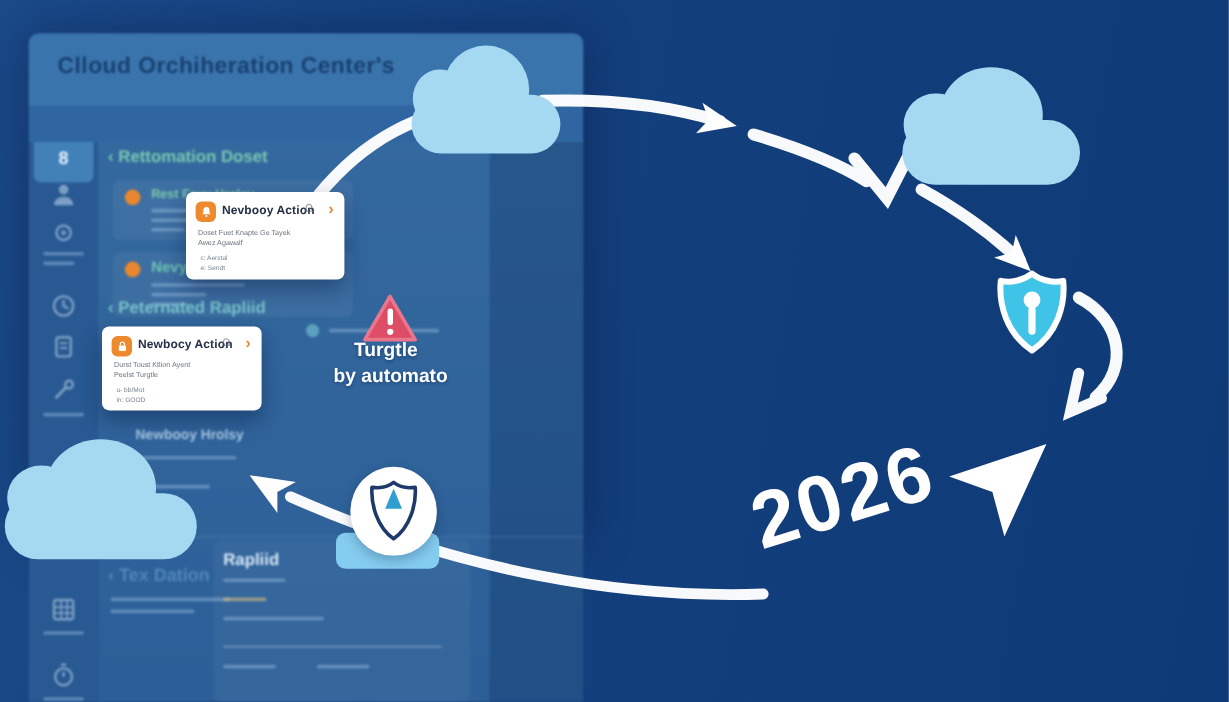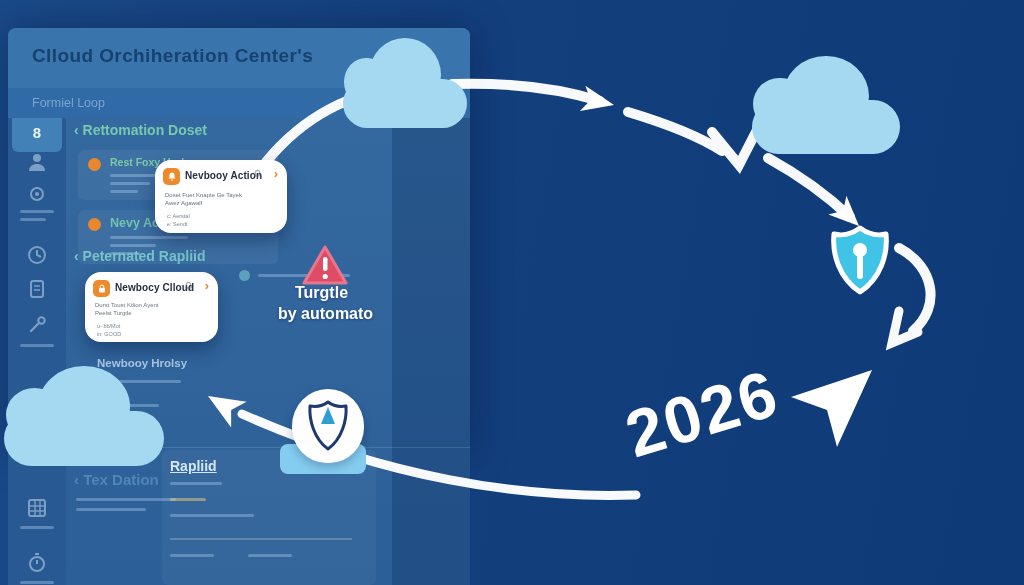--- a/index.html
+++ b/index.html
@@ -6,21 +6,21 @@
   body{
     width:1024px;height:585px;position:relative;overflow:hidden;
     background:linear-gradient(100deg,#1a4a89 0%,#133f7d 45%,#0f3a78 100%);
     font-family:"Liberation Sans",sans-serif;
     -webkit-font-smoothing:antialiased;
   }
   .abs{position:absolute;}
 
   
   .dashboard{
-    position:absolute;left:8px;top:28px;width:462px;height:424px;
+    position:absolute;left:24px;top:28px;width:462px;height:424px;
     background:#2f66a2;border-radius:8px 8px 0 0;
     box-shadow:0 0 40px rgba(0,10,40,.35);
     filter:blur(.7px);
   }
   .dash-header{position:absolute;left:0;top:0;width:462px;height:60px;background:#3a74ad;border-radius:8px 8px 0 0;}
   .dash-title{position:absolute;left:24px;top:17px;font-size:19px;font-weight:700;color:#17416f;letter-spacing:.4px;}
   .dash-subbar{position:absolute;left:0;top:60px;width:462px;height:30px;background:#306aa7;}
   .dash-subtitle{position:absolute;left:24px;top:8px;font-size:12.5px;color:#7aa6d0;}
   .sidebar{position:absolute;left:0;top:90px;width:58px;height:467px;background:#285992;}
   .sb-active{position:absolute;left:4px;top:0;width:50px;height:34px;background:#4280b8;border-radius:0 0 6px 6px;
@@ -36,27 +36,27 @@
   .sec-bottom{left:8px;top:353px;color:#4f86b8;font-size:15px;}
   .list-row{position:absolute;left:12px;width:200px;border-radius:6px;background:rgba(255,255,255,.055);}
   .row-dot{position:absolute;left:10px;top:8px;width:13px;height:13px;border-radius:50%;background:#e8872e;}
   .row-title{position:absolute;left:32px;top:6px;color:#7cc9a9;font-size:10.5px;font-weight:600;}
   .row-title2{position:absolute;left:32px;top:6px;color:#6fc3b2;font-size:12.5px;font-weight:700;}
   .skel{position:absolute;height:3px;border-radius:2px;background:rgba(200,228,255,.32);}
   .faint-circle{position:absolute;width:11px;height:11px;border-radius:50%;background:rgba(120,200,210,.6);}
   .alert-title{position:absolute;left:31px;top:239px;color:#a8c8e4;font-size:11.5px;font-weight:600;}
   .divider{position:absolute;left:0;top:329px;width:404px;height:1px;background:rgba(255,255,255,.12);}
   .panel-raplid{position:absolute;left:96px;top:332px;width:214px;height:135px;background:rgba(255,255,255,.04);border-radius:6px;}
-  .raplid-title{position:absolute;left:8px;top:8px;color:#d5e6f5;font-size:14px;font-weight:700;text-decoration:underline;}
+  .raplid-title{position:absolute;left:8px;top:8px;color:#d5e6f5;font-size:14px;font-weight:700;}
   .accent-bar{position:absolute;height:3px;border-radius:2px;background:rgba(225,195,125,.55);}
   .thin-line{position:absolute;height:2px;background:rgba(255,255,255,.22);}
 
   
   .card{
-    position:absolute;background:#fff;border-radius:16px;
+    position:absolute;background:#fff;border-radius:6px;
     box-shadow:0 8px 18px rgba(0,18,55,.38);
   }
   .card-icon{position:absolute;left:8px;top:8px;width:17px;height:17px;border-radius:5px;background:#ed8a2d;}
   .card-icon svg{position:absolute;left:2.5px;top:2.5px;width:12px;height:12px;}
   .card-title{position:absolute;left:30px;top:10px;font-size:10px;font-weight:800;color:#252f45;letter-spacing:.1px;white-space:nowrap;}
   .card-bell{position:absolute;top:9px;width:11px;height:11px;opacity:.55;}
   .card-chevron{position:absolute;top:6px;color:#e8872e;font-size:13px;font-weight:700;}
   .card-line{position:absolute;font-size:6px;color:#6a7280;white-space:nowrap;}
   .card-meta{position:absolute;font-size:5.5px;color:#7b8694;white-space:nowrap;}
 
@@ -76,23 +76,20 @@
     font-size:66px;font-weight:800;color:#fff;letter-spacing:2px;
     transform:rotate(-17deg);transform-origin:left center;
   }
 </style>
 </head>
 <body>
 
 <div class="dashboard">
   <div class="dash-header">
     <div class="dash-title">Clloud Orchiheration Center's</div>
-  </div>
-  <div class="dash-subbar">
-    <div class="dash-subtitle">Formiel Loop</div>
   </div>
 
   <div class="sidebar">
     <div class="sb-active">8</div>
     <div class="sb-icon" style="top:32px">
       <svg viewBox="0 0 24 24">
           <circle cx="12" cy="8" r="4" fill="#cfe4f6"></circle>
           <path d="M4 21c0-4.4 3.6-7 8-7s8 2.6 8 7" fill="#cfe4f6"></path>
         </svg>
     </div>
@@ -234,21 +231,21 @@
   <div class="card-meta" style="left:12px;top:61px">e: Sendt</div>
 </div>
 
 <div class="card" style="left:85px;top:272px;width:133px;height:70px">
   <div class="card-icon">
     <svg viewBox="0 0 24 24">
         <rect x="6" y="10" width="12" height="9" rx="2" fill="#fff"></rect>
         <path d="M8.5 10V7.5a3.5 3.5 0 0 1 7 0V10" fill="none" stroke="#fff" stroke-width="2"></path>
       </svg>
   </div>
-  <div class="card-title">Newbocy Clloud</div>
+  <div class="card-title">Newbocy Action</div>
   <svg class="card-bell" style="right:24px" viewBox="0 0 24 24">
       <path d="M12 3c-3 0-5 2.2-5 5v4l-1.8 3h13.6L17 12V8c0-2.8-2-5-5-5z" fill="none" stroke="#5a6372" stroke-width="2.4"></path>
       <circle cx="12" cy="19" r="1.7" fill="#5a6372"></circle>
     </svg>
   <div class="card-chevron" style="right:9px">›</div>
   <div class="card-line" style="left:10px;top:30px">Durst Toust Ktlion Ayent</div>
   <div class="card-line" style="left:10px;top:38px">Peelst Turgtle</div>
   <div class="card-meta" style="left:12px;top:51px">u- bb/Mot</div>
   <div class="card-meta" style="left:12px;top:59px">in: GOOD</div>
 </div>

